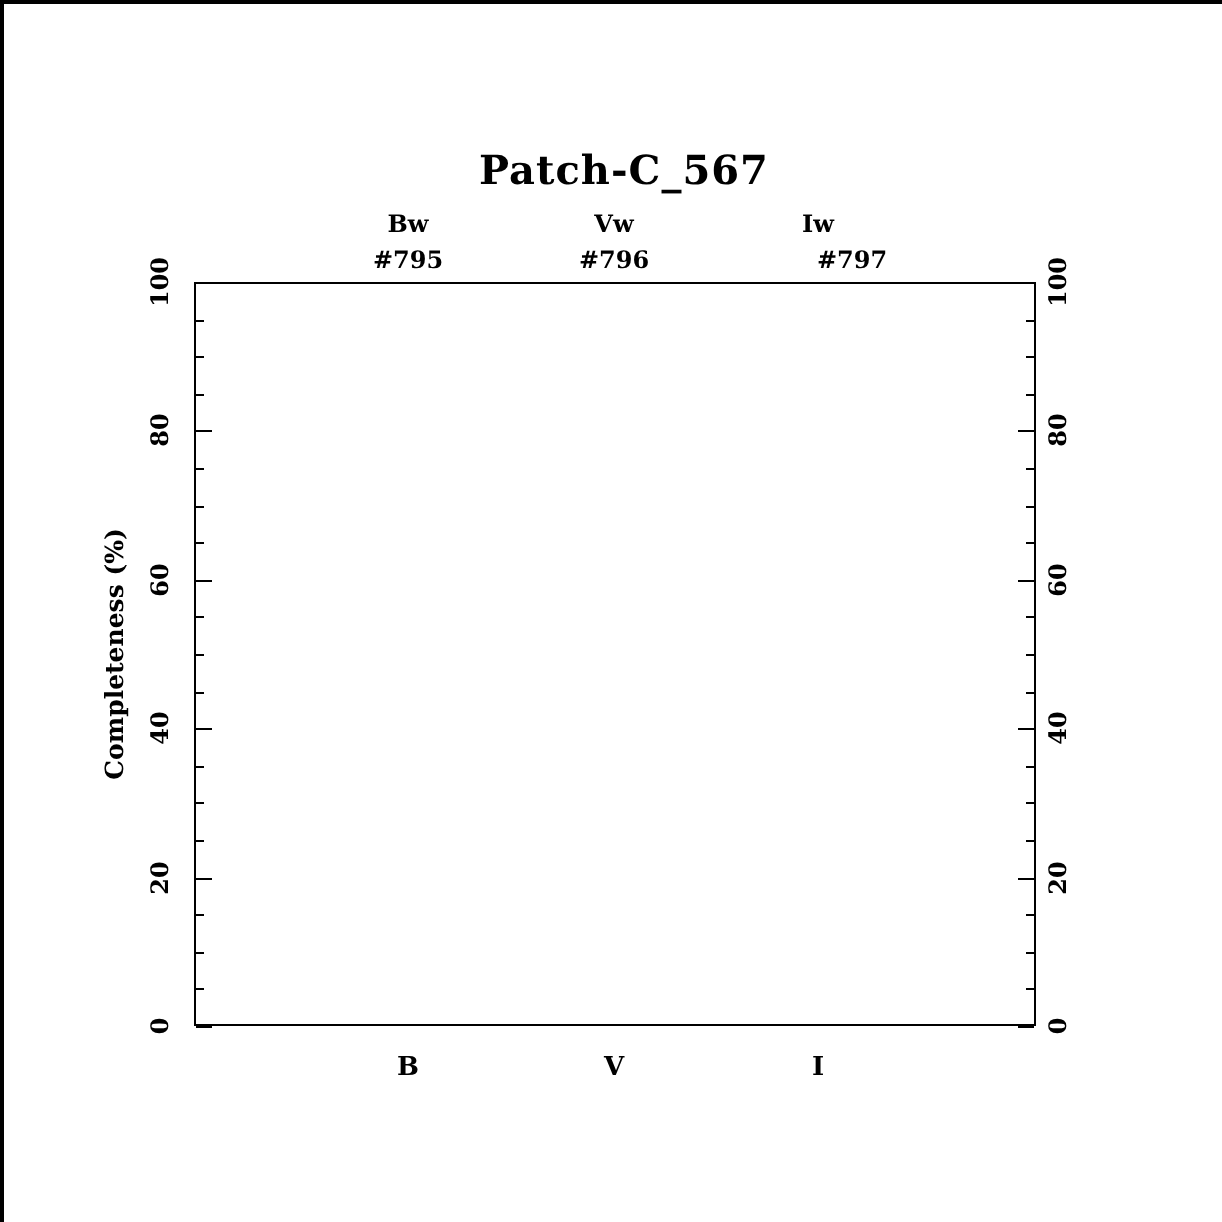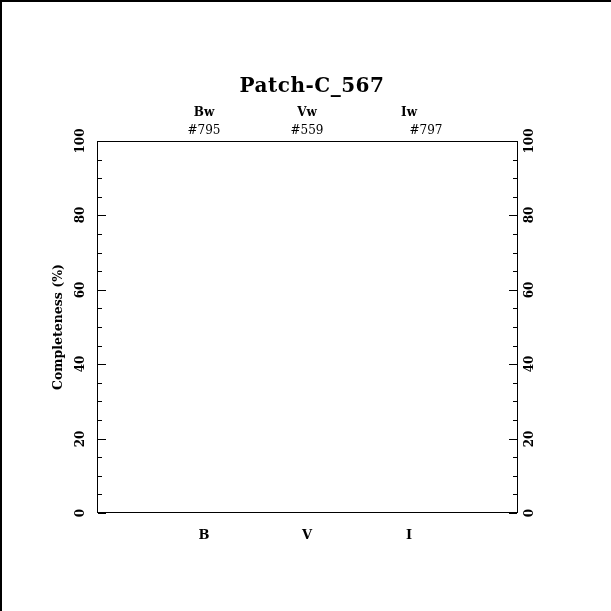--- a/index.html
+++ b/index.html
@@ -37,21 +37,21 @@
     position: absolute;
     transform: translate(-50%,-50%) rotate(-90deg);
     font-size: 12px; font-weight: bold; white-space: nowrap;
   }
   .col-filter {
     position: absolute; transform: translate(-50%,-50%);
     font-size: 12px; font-weight: bold; white-space: nowrap;
   }
   .col-run {
     position: absolute; transform: translate(-50%,-50%);
-    font-size: 12px; font-weight: normal; white-space: nowrap;
+    font-size: 12px; font-weight: bold; white-space: nowrap;
   }
   .col-band {
     position: absolute; transform: translate(-50%,-50%);
     font-size: 13px; font-weight: bold; white-space: nowrap;
   }
 </style>
 </head>
 <body>
 
 <div class="screen">
@@ -115,19 +115,19 @@
       <div class="tick" style="top: 197px; width: 4px; left: 98px;"></div>
       <div class="tick" style="top: 197px; width: 4px; left: 513px;"></div>
       <div class="tick" style="top: 178px; width: 4px; left: 98px;"></div>
       <div class="tick" style="top: 178px; width: 4px; left: 513px;"></div>
       <div class="tick" style="top: 160px; width: 4px; left: 98px;"></div>
       <div class="tick" style="top: 160px; width: 4px; left: 513px;"></div>
       <div class="col-filter" style="left: 204px; top: 112px;">Bw</div>
       <div class="col-run" style="left: 204px; top: 130px;">#795</div>
       <div class="col-band" style="left: 204px; top: 534px;">B</div>
       <div class="col-filter" style="left: 307px; top: 112px;">Vw</div>
-      <div class="col-run" style="left: 307px; top: 130px;">#559</div>
+      <div class="col-run" style="left: 307px; top: 130px;">#796</div>
       <div class="col-band" style="left: 307px; top: 534px;">V</div>
       <div class="col-filter" style="left: 409px; top: 112px;">Iw</div>
       <div class="col-run" style="left: 426px; top: 130px;">#797</div>
       <div class="col-band" style="left: 409px; top: 534px;">I</div>
     </div>
 </div>
 
 </body></html>

